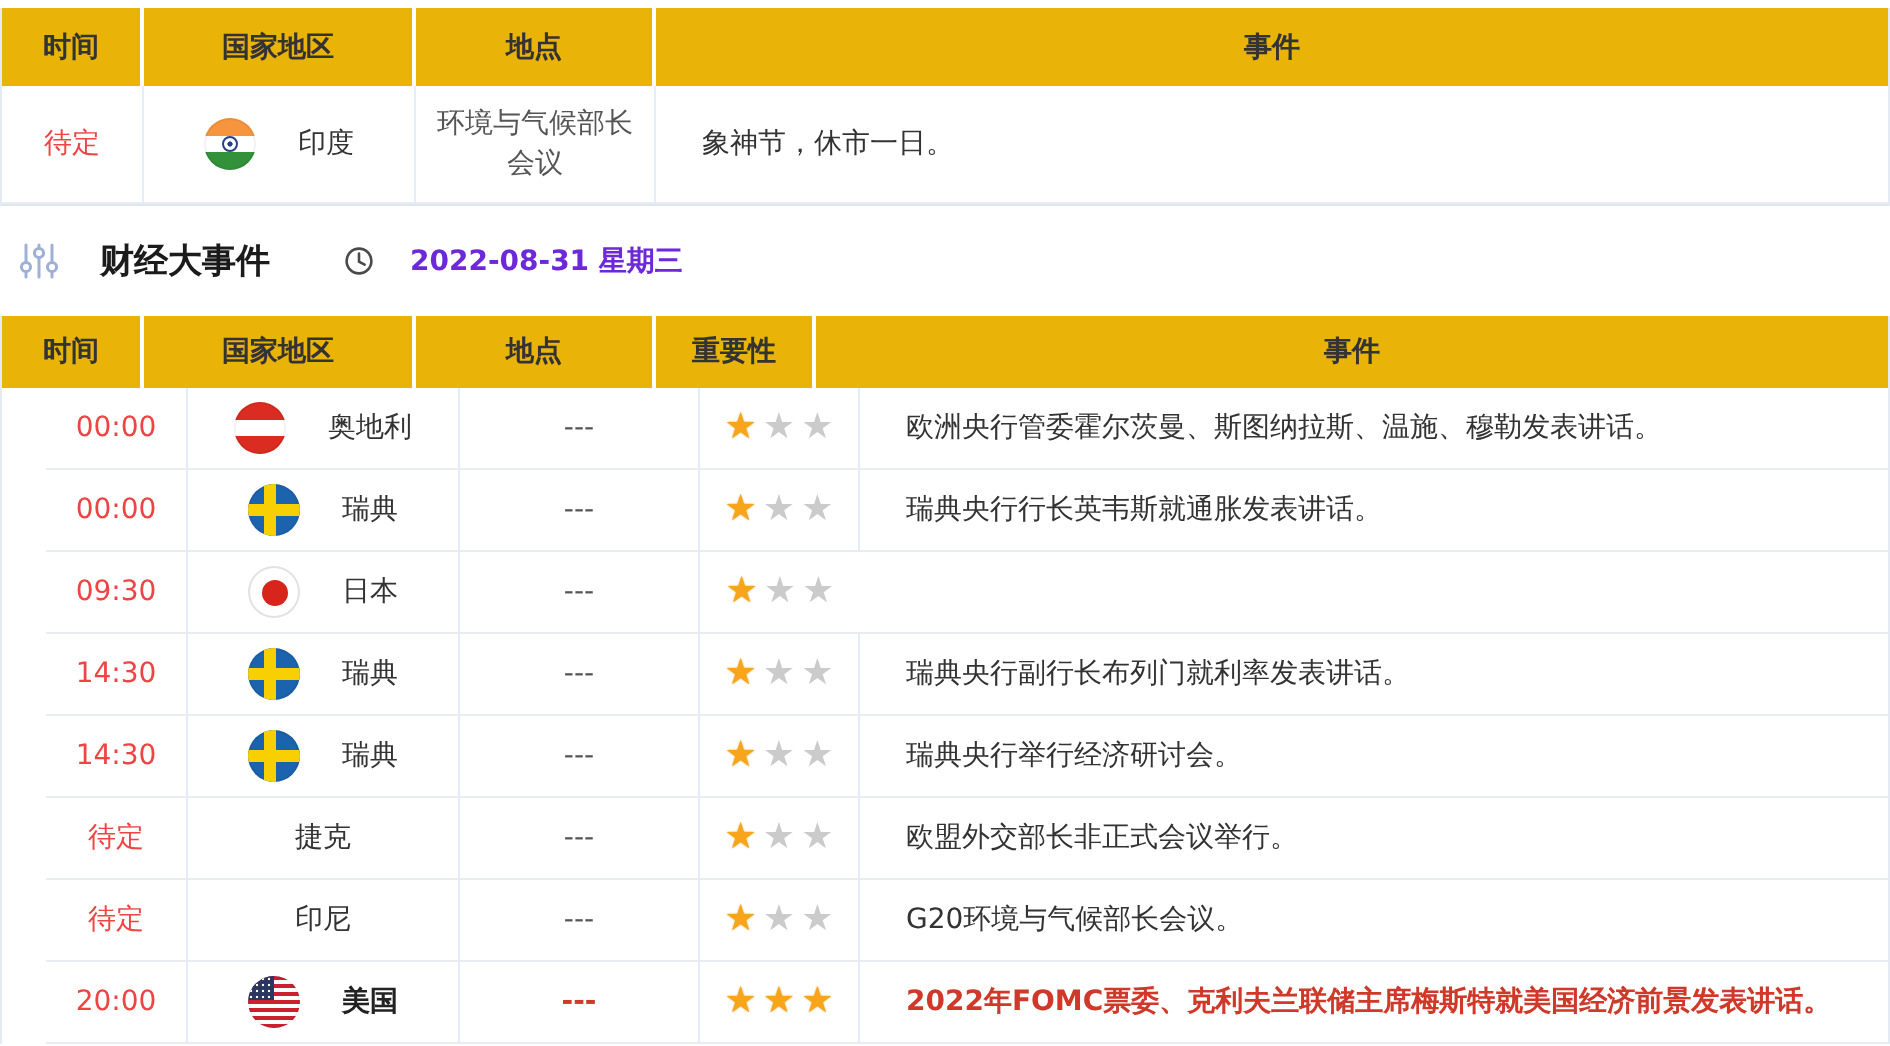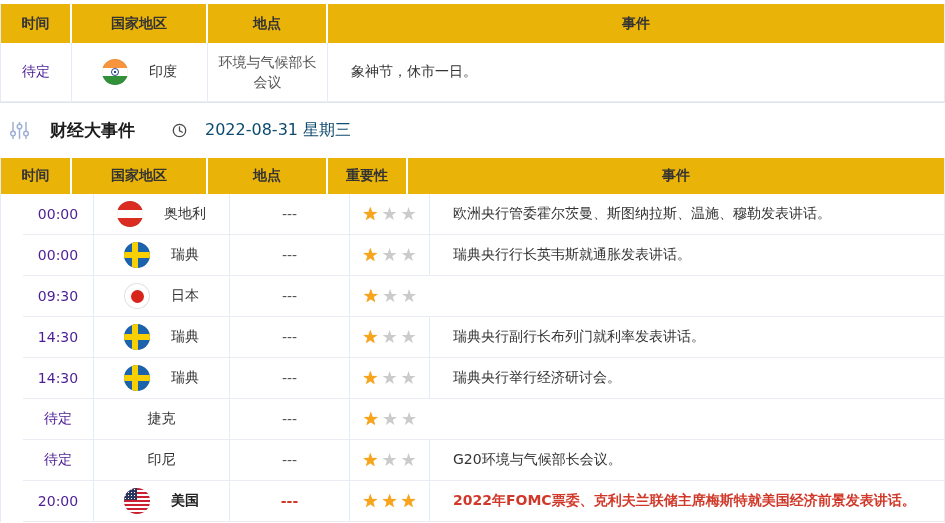--- a/index.html
+++ b/index.html
@@ -29,21 +29,21 @@
   .row{border-bottom:1px solid #e9edf3;}
   .holiday .row{height:58px;}
   .events .row{height:40px;margin-left:22px;}
   .td{
     display:flex;align-items:center;justify-content:center;
     border-right:1px solid #e3ecf8;overflow:hidden;
   }
   .td:last-child{border-right:none;}
   .td.event{justify-content:flex-start;padding-left:23px;padding-right:10px;}
   .td.location{color:#555;text-align:center;line-height:1.45;padding:0 8px;}
-  .td.time{color:#4c1d95;}
+  .td.time{color:#ef4444;}
   .country{gap:21px;}
   .country-name{white-space:nowrap;}
 
   
   .row.hl .country-name{font-weight:bold;color:#222;}
   .row.hl .td.location{color:#d0392a;font-weight:bold;}
   .row.hl .td.event{color:#d0392a;font-weight:bold;}
 
   
   .star{font-size:18px;line-height:1;color:#cbcbcc;margin:0 1.5px;}
@@ -65,21 +65,21 @@
         border-radius:50%;background:#d8251c;}
   .flag-usa{background:repeating-linear-gradient(to bottom,#cc2031 0 2px,#ffffff 2px 4px);}
   .flag-usa::after{content:"";position:absolute;left:0;top:0;width:13px;height:12px;background:#2a3560;
         background-image:radial-gradient(#fff .6px,transparent .8px);background-size:3px 3px;}
 
   
   .section-header{height:55px;display:flex;align-items:center;padding-left:9px;background:#fff;gap:11px;}
   .sliders-icon{display:flex;margin-right:9px;}
   .section-title{font-size:17px;font-weight:bold;color:#1b1b1b;margin:0 26px 0 0;}
   .clock-icon{display:flex;margin-right:7px;}
-  .section-date{font-weight:normal;color:#0c4a6e;font-size:16px;}
+  .section-date{font-weight:bold;color:#6d28d9;font-size:14px;}
 </style>
 </head>
 <body>
 
 <div class="page">
 
   <section class="tbl holiday">
     <div class="thead">
       <div class="th">时间</div>
       <div class="th">国家地区</div>
@@ -202,20 +202,21 @@
           <div class="td time">待定</div>
           <div class="td country">
             <span class="country-name">捷克</span>
           </div>
           <div class="td location">---</div>
           <div class="td importance">
             <span class="star on">★</span>
             <span class="star">★</span>
             <span class="star">★</span>
           </div>
+          <div class="td event">欧盟外交部长非正式会议举行。</div>
         </div>
         <div class="row">
           <div class="td time">待定</div>
           <div class="td country">
             <span class="country-name">印尼</span>
           </div>
           <div class="td location">---</div>
           <div class="td importance">
             <span class="star on">★</span>
             <span class="star">★</span>

